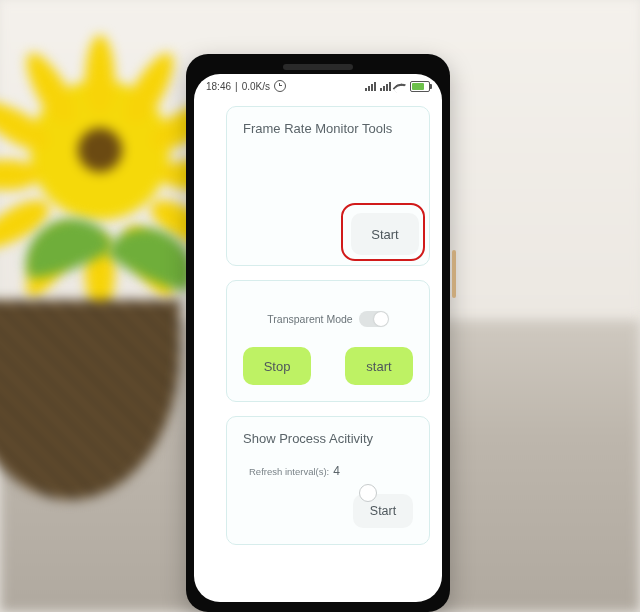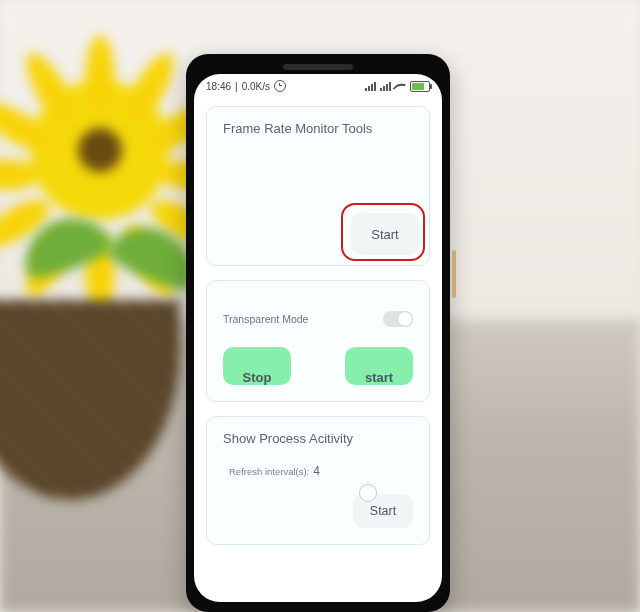--- a/index.html
+++ b/index.html
@@ -26,32 +26,32 @@
   .alarm-ic:before{left:4px;top:2px;width:1px;height:3px;}
   .alarm-ic:after{left:4px;top:4px;width:3px;height:1px;}
   .sig{display:inline-flex;align-items:flex-end;gap:1px;height:9px;}
   .sig i{width:2px;background:#555;display:block;}
   .sig i:nth-child(1){height:3px;} .sig i:nth-child(2){height:5px;} .sig i:nth-child(3){height:7px;} .sig i:nth-child(4){height:9px;}
   .wifi{width:11px;height:8px;position:relative;}
   .wifi:before{content:"";position:absolute;left:0;top:0;width:11px;height:11px;border:2px solid #555;border-bottom:none;border-left:none;transform:rotate(-45deg);border-radius:0 11px 0 0;clip-path:polygon(0 0,100% 0,100% 55%,0 55%);} 
   .batt{width:18px;height:9px;border:1px solid #555;border-radius:2px;position:relative;}
   .batt:after{content:"";position:absolute;right:-3px;top:2px;width:2px;height:5px;background:#555;border-radius:0 1px 1px 0;}
   .batt i{position:absolute;left:1px;top:1px;width:12px;height:7px;background:#6cc04a;border-radius:1px;}
-  .content{padding:10px 12px 0;}
+  .content{padding:10px 12px 0;margin-left:20px;}
   .card{border:1px solid #d7edec;border-radius:10px;background:#fbfefe;padding:14px 16px 16px;margin-bottom:14px;color:#616b70;}
   .card h3{margin:0 0 10px;font-weight:500;font-size:13px;color:#5a6469;}
   .c1{height:128px;position:relative;}
   .start-big{position:absolute;right:10px;bottom:10px;width:68px;height:42px;border-radius:10px;background:#f2f5f5;display:flex;align-items:center;justify-content:center;font-size:13px;color:#4e575c;}
   .highlight{position:absolute;right:4px;bottom:4px;width:80px;height:54px;border:2.5px solid #d11a1a;border-radius:14px;pointer-events:none;}
-  .c2 .row-toggle{display:flex;align-items:center;justify-content:space-between;gap:6px;margin:16px 0 20px;}
+  .c2 .row-toggle{display:flex;align-items:center;justify-content:center;gap:6px;margin:16px 0 20px;}
   .row-toggle span{font-size:10.5px;color:#6b7479;}
   .toggle{width:30px;height:16px;border-radius:10px;background:#dfe3e3;position:relative;}
   .toggle i{position:absolute;right:1px;top:1px;width:14px;height:14px;border-radius:50%;background:#fff;box-shadow:0 0 2px rgba(0,0,0,.2);}
   .btnrow{display:flex;justify-content:space-between;gap:10px;}
-  .sm-btn{flex:0 0 68px;height:38px;border-radius:10px;background:#86efac;display:flex;align-items:flex-end;justify-content:center;font-size:13px;color:#4e575c;font-weight:bold;}
+  .sm-btn{flex:0 0 68px;height:38px;border-radius:10px;background:#bef264;display:flex;align-items:center;justify-content:center;font-size:13px;color:#4e575c;}
   .c3 .refresh{display:flex;align-items:center;gap:0;margin:18px 0 16px 6px;font-size:9.5px;color:#7a8388;}
   .c3 .refresh b{font-weight:400;font-size:12px;color:#5a6469;margin-left:4px;}
   .c3 .bottom{display:flex;justify-content:flex-end;position:relative;}
   .sm-btn2{width:60px;height:34px;border-radius:10px;background:#f2f5f5;display:flex;align-items:center;justify-content:center;font-size:12.5px;color:#4e575c;position:relative;}
   .ring{position:absolute;left:6px;top:-10px;width:16px;height:16px;border:1.5px solid #c8cccd;border-radius:50%;background:#fff;}
 </style>
 </head>
 <body>
 
 <div class="scene">

